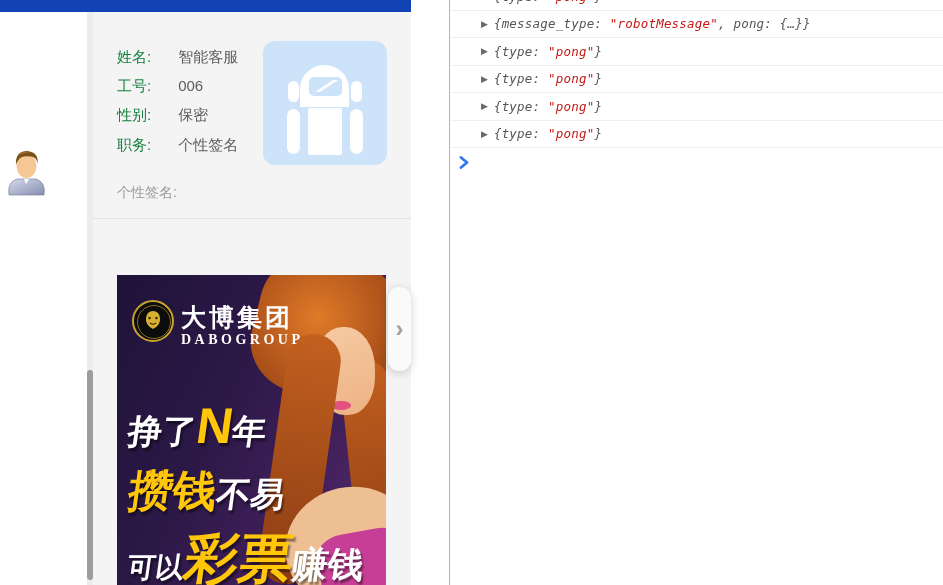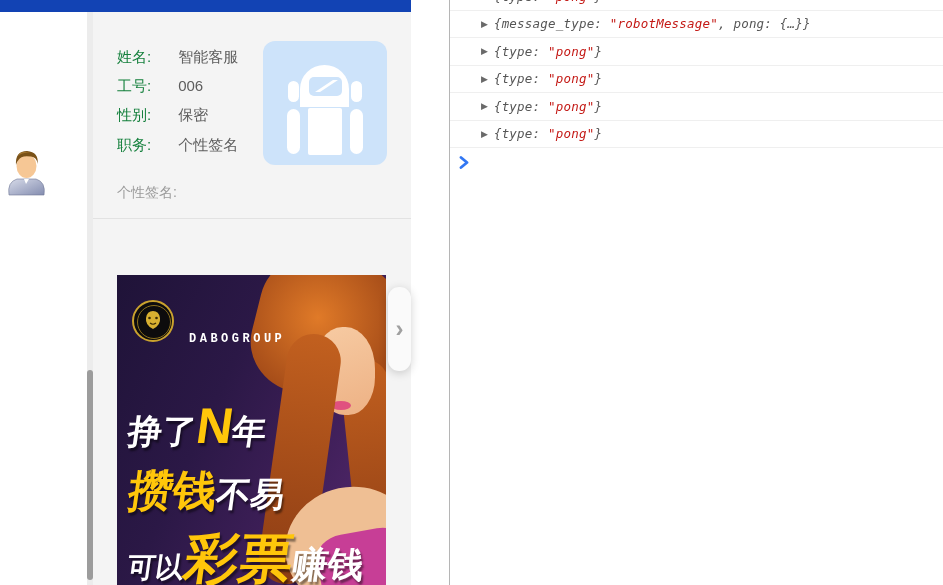--- a/index.html
+++ b/index.html
@@ -45,22 +45,22 @@
   .cloth{left:202px;top:256px;width:92px;height:72px;border-radius:30%;
             background:#c73e96;transform:rotate(-10deg);}
 
   .emblem{position:absolute;left:15px;top:25px;width:42px;height:42px;border-radius:50%;
           background:#0d0c0d;border:2px solid #caa22e;box-sizing:border-box;}
   .emblem .inner{position:absolute;left:3px;top:3px;width:32px;height:32px;border-radius:50%;
           border:1px solid #8a6f1d;}
   .emblem svg{position:absolute;left:9px;top:7px;}
   .brand-cn{position:absolute;left:64px;top:26px;font-size:25px;font-weight:bold;color:#fff;
             letter-spacing:3px;white-space:nowrap;}
-  .brand-en{position:absolute;left:72px;top:57px;font-size:12px;font-weight:bold;color:#fff;
-            letter-spacing:3.5px;font-family:Liberation Mono, monospace;white-space:nowrap;}
+  .brand-en{position:absolute;left:64px;top:57px;font-size:14px;font-weight:bold;color:#fff;
+            letter-spacing:3.5px;font-family:Liberation Serif, serif;white-space:nowrap;}
 
   .slogan{position:absolute;left:12px;white-space:nowrap;font-weight:bold;
           transform:skewX(-8deg);text-shadow:2px 3px 2px rgba(0,0,0,.45);line-height:1;}
   .s1{top:126px;} .s2{top:194px;} .s3{top:256px;}
   .slogan span{display:inline-block;vertical-align:baseline;}
   .w34{color:#fff;font-size:34px;} .w28{color:#fff;font-size:28px;} .w36{color:#fff;font-size:36px;}
   .y50{color:#ffc60a;font-size:50px;} .y44{color:#ffc60a;font-size:44px;} .y54{color:#ffc60a;font-size:54px;}
 
   .next-btn{position:absolute;left:295px;top:275px;width:23px;height:84px;background:#fafafa;
             border-radius:11px;box-shadow:0 2px 10px rgba(0,0,0,.18);
@@ -149,20 +149,21 @@
 
       <div class="emblem">
         <div class="inner"></div>
         <svg width="20" height="24" viewBox="0 0 20 24">
           <path d="M10,2 Q16,2 17,9 Q18,16 10,20 Q2,16 3,9 Q4,2 10,2 Z" fill="#d8b031"></path>
           <circle cx="6.5" cy="9" r="1.3" fill="#3c2c05"></circle>
           <circle cx="13.5" cy="9" r="1.3" fill="#3c2c05"></circle>
           <path d="M7,14 Q10,16.5 13,14" stroke="#3c2c05" stroke-width="1.2" fill="none"></path>
         </svg>
       </div>
+      <div class="brand-cn">大博集团</div>
       <div class="brand-en">DABOGROUP</div>
 
       <div class="slogan s1"><span class="w34">挣了</span><span class="y50">N</span><span class="w34">年</span></div>
       <div class="slogan s2"><span class="y44">攒钱</span><span class="w34">不易</span></div>
       <div class="slogan s3"><span class="w28">可以</span><span class="y54">彩票</span><span class="w36">赚钱</span></div>
     </div>
 
     <div class="next-btn">
       <span>›</span>
     </div>

